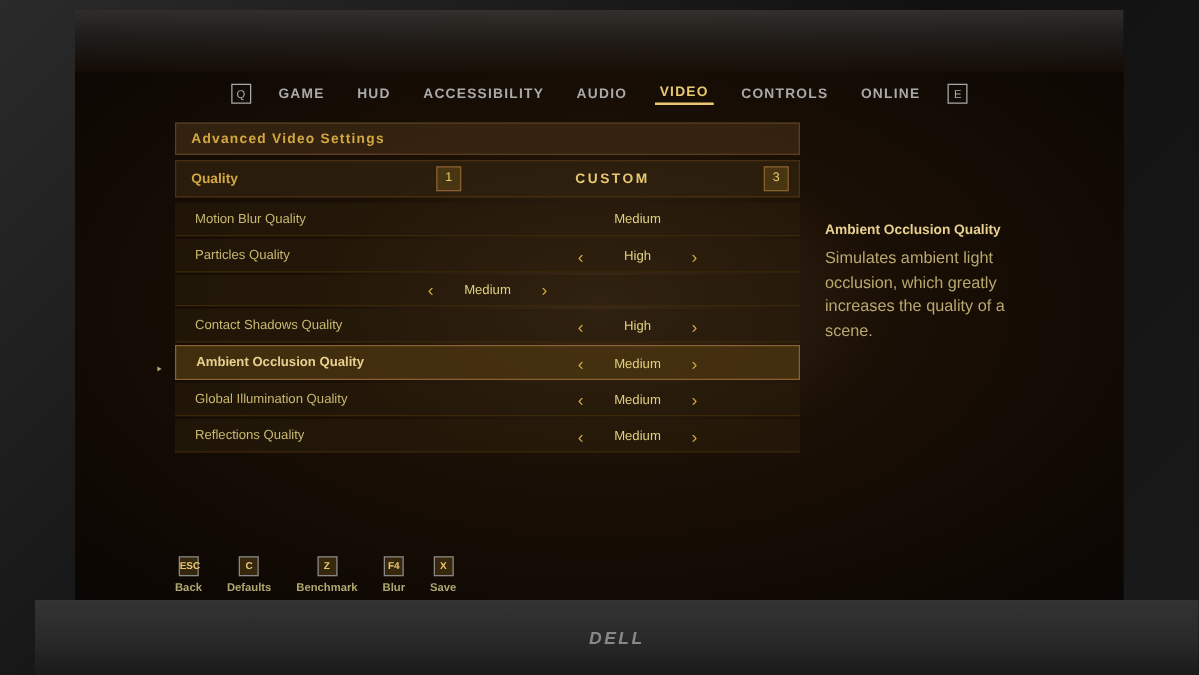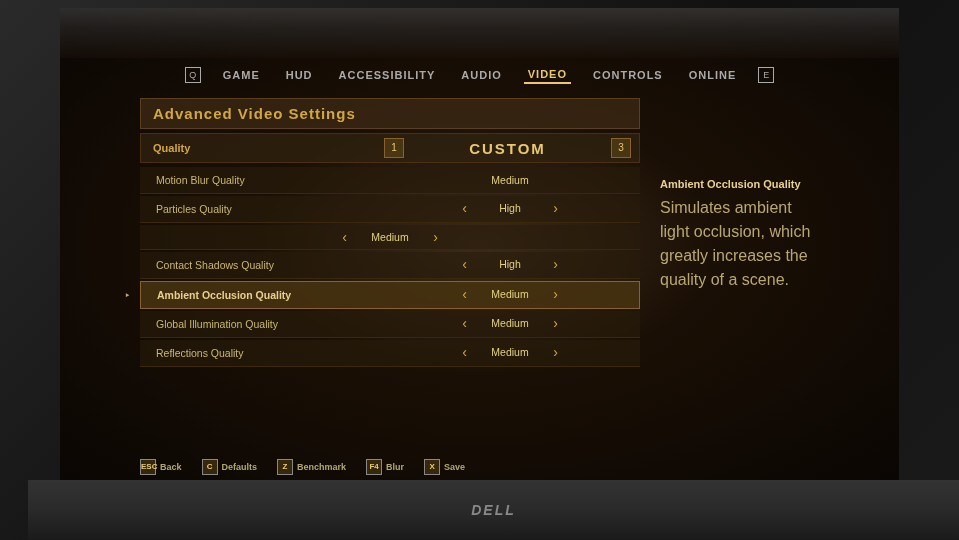--- a/index.html
+++ b/index.html
@@ -84,42 +84,41 @@
 
     
     .settings-panel {
       flex: 0 0 500px;
     }
 
     .section-header {
       background: rgba(60, 40, 20, 0.8);
       border: 1px solid #5a4020;
       color: #d4a840;
-      font-size: 15px;
+      font-size: 11px;
       font-weight: bold;
       padding: 6px 12px;
       margin-bottom: 4px;
       letter-spacing: 1px;
     }
 
     .arrow-btn {
       color: #d4a840;
       font-size: 14px;
       cursor: pointer;
       width: 16px;
       text-align: center;
     }
 
     .quality-header-row {
       background: rgba(50, 35, 15, 0.7);
       border: 1px solid #4a3010;
       display: flex;
       align-items: center;
       margin-bottom: 4px;
-      gap: 35px;
     }
 
     .quality-header-label {
       flex: 0 0 200px;
       padding: 6px 12px;
       color: #d4a840;
       font-size: 11px;
       font-weight: bold;
     }
 
@@ -137,30 +136,30 @@
       border: 1px solid #8a6030;
       color: #e8c870;
       font-size: 10px;
       text-align: center;
       line-height: 18px;
       cursor: pointer;
     }
 
     .preset-label {
       color: #e8c870;
-      font-size: 15px;
+      font-size: 11px;
       font-weight: bold;
       letter-spacing: 2px;
     }
 
     .setting-row {
       background: rgba(40, 28, 10, 0.6);
       border-bottom: 1px solid #3a2808;
       display: flex;
-      align-items: flex-start;
+      align-items: flex-end;
       margin-bottom: 2px;
     }
 
     .setting-row.active {
       background: rgba(70, 50, 15, 0.9);
       border: 1px solid #8a6030;
     }
 
     .setting-label {
       flex: 0 0 240px;
@@ -206,40 +205,41 @@
 
     .info-title {
       color: #e8d090;
       font-size: 11px;
       font-weight: bold;
       margin-bottom: 6px;
     }
 
     .info-text {
       color: #b8a870;
-      font-size: 16px;
+      font-size: 13px;
       line-height: 1.5;
     }
 
     
     .bottom-bar {
       position: absolute;
       bottom: 5px; left: 80px; right: 80px;
       display: flex;
       gap: 20px;
       align-items: center;
     }
 
     .bottom-btn {
       display: flex;
       align-items: center;
       gap: 4px;
       color: #b0a870;
       font-size: 9px;
       font-weight: bold;
+      flex-direction: column;
     }
 
     .btn-key {
       display: inline-block;
       width: 16px; height: 16px;
       border: 1px solid #888;
       background: rgba(80,60,20,0.6);
       color: #e8c870;
       font-size: 8px;
       text-align: center;

